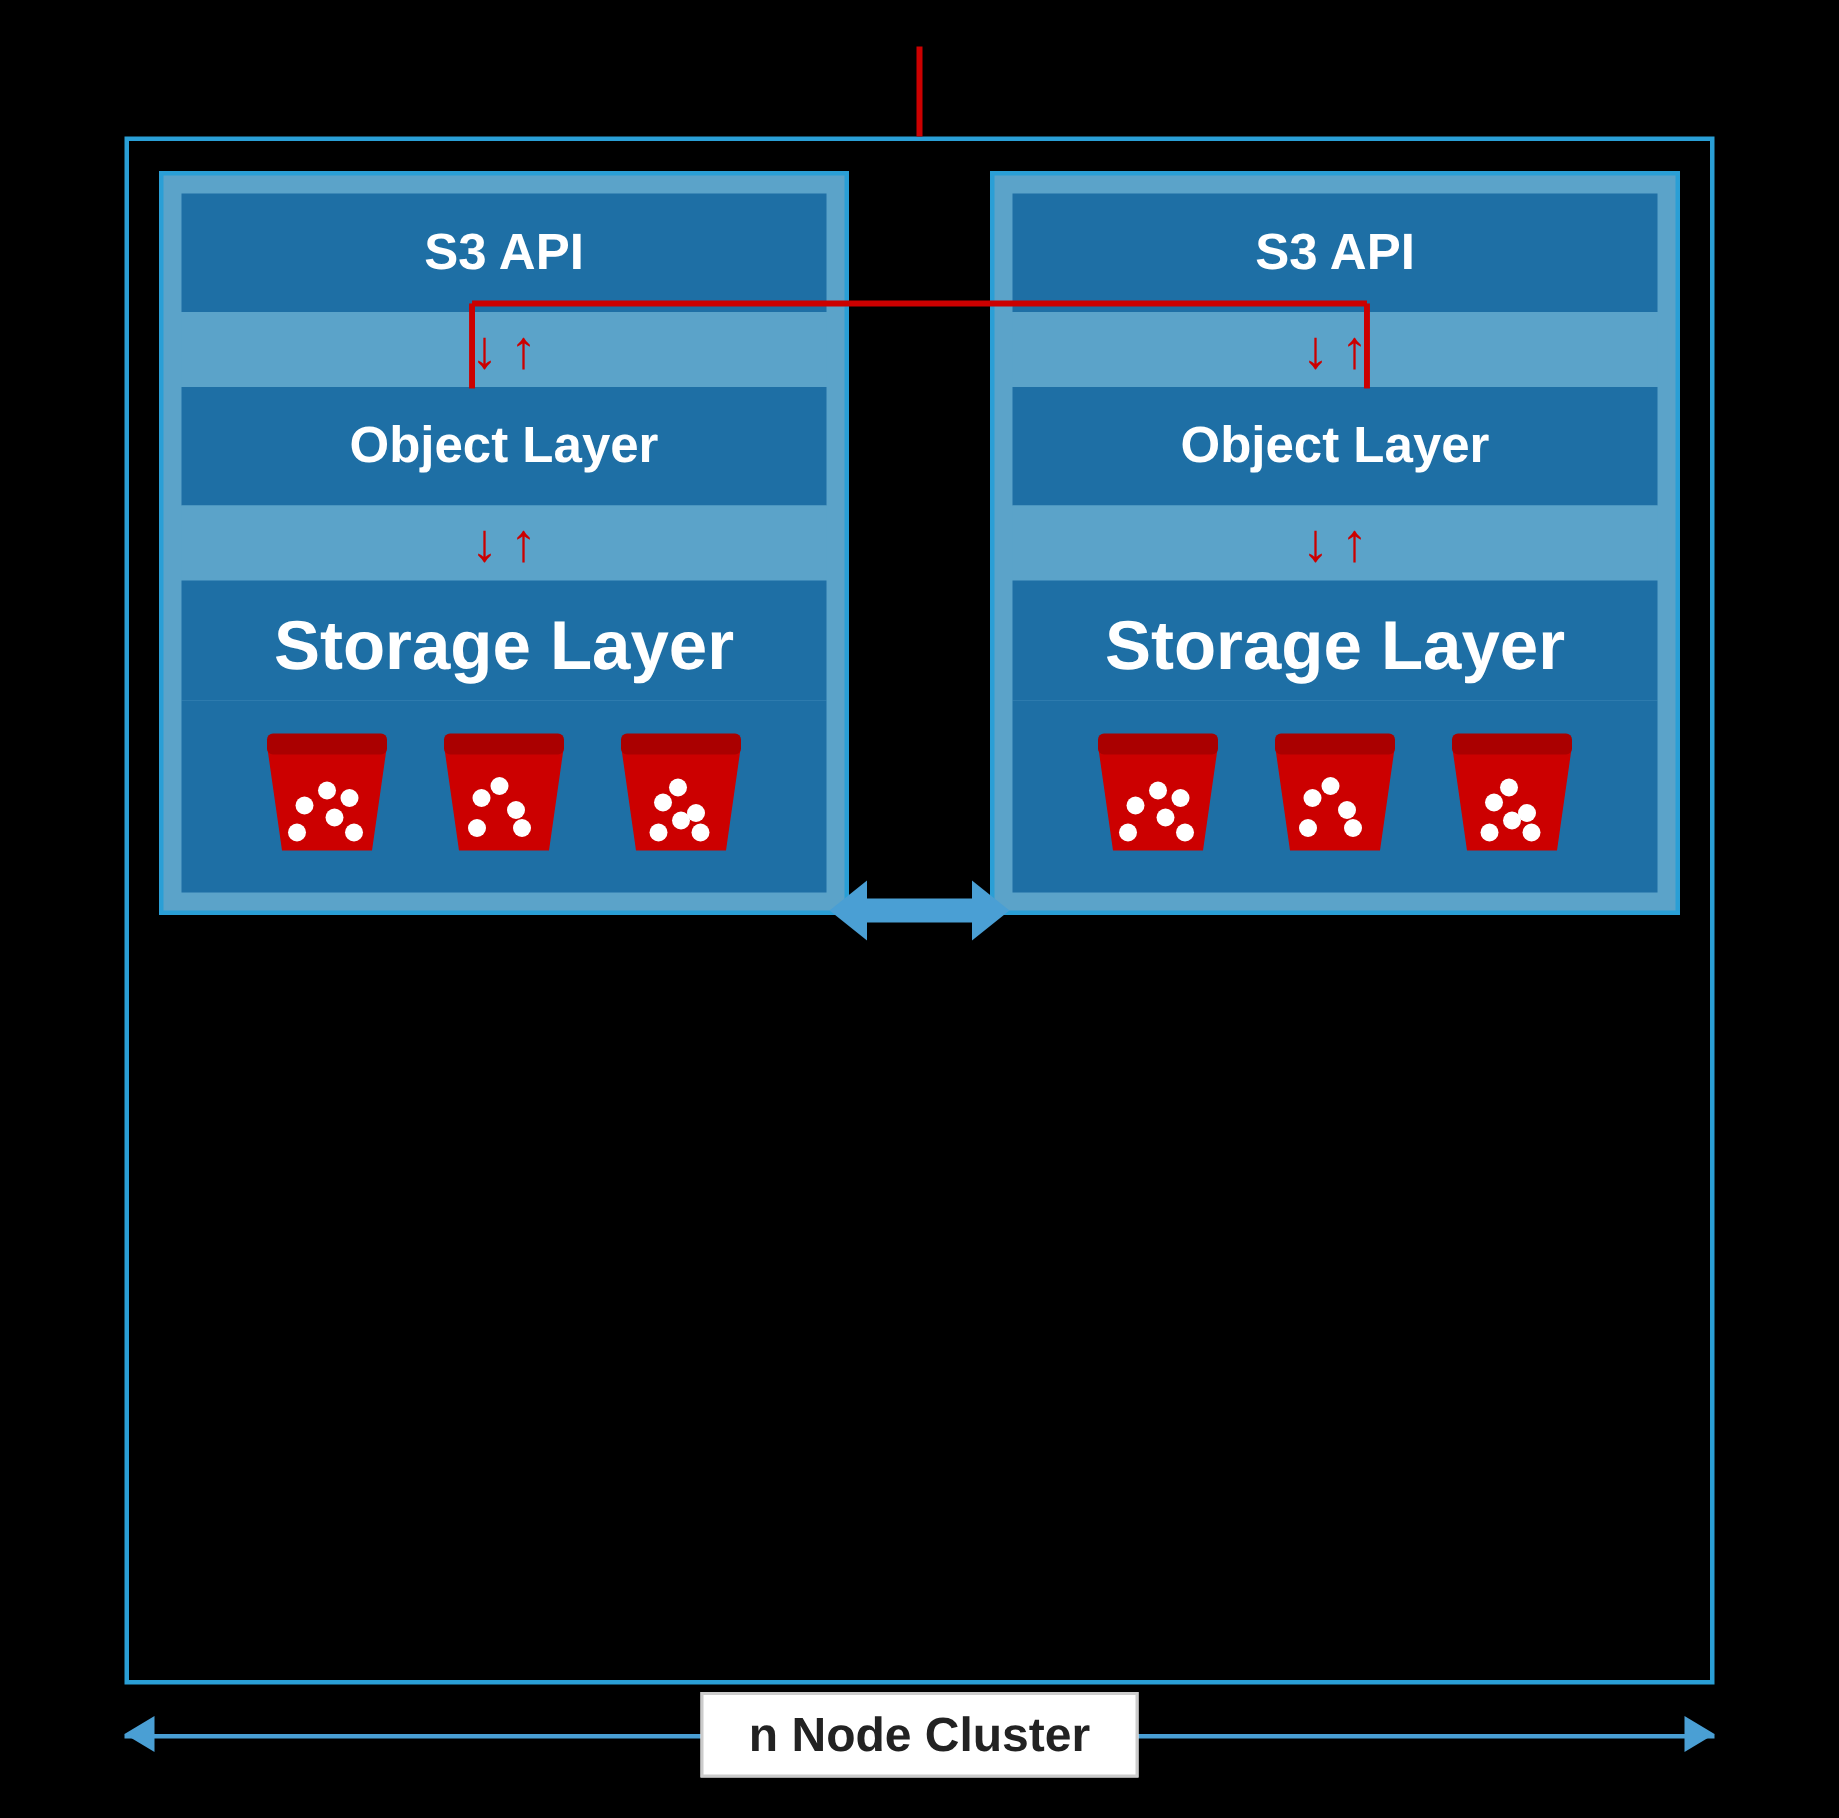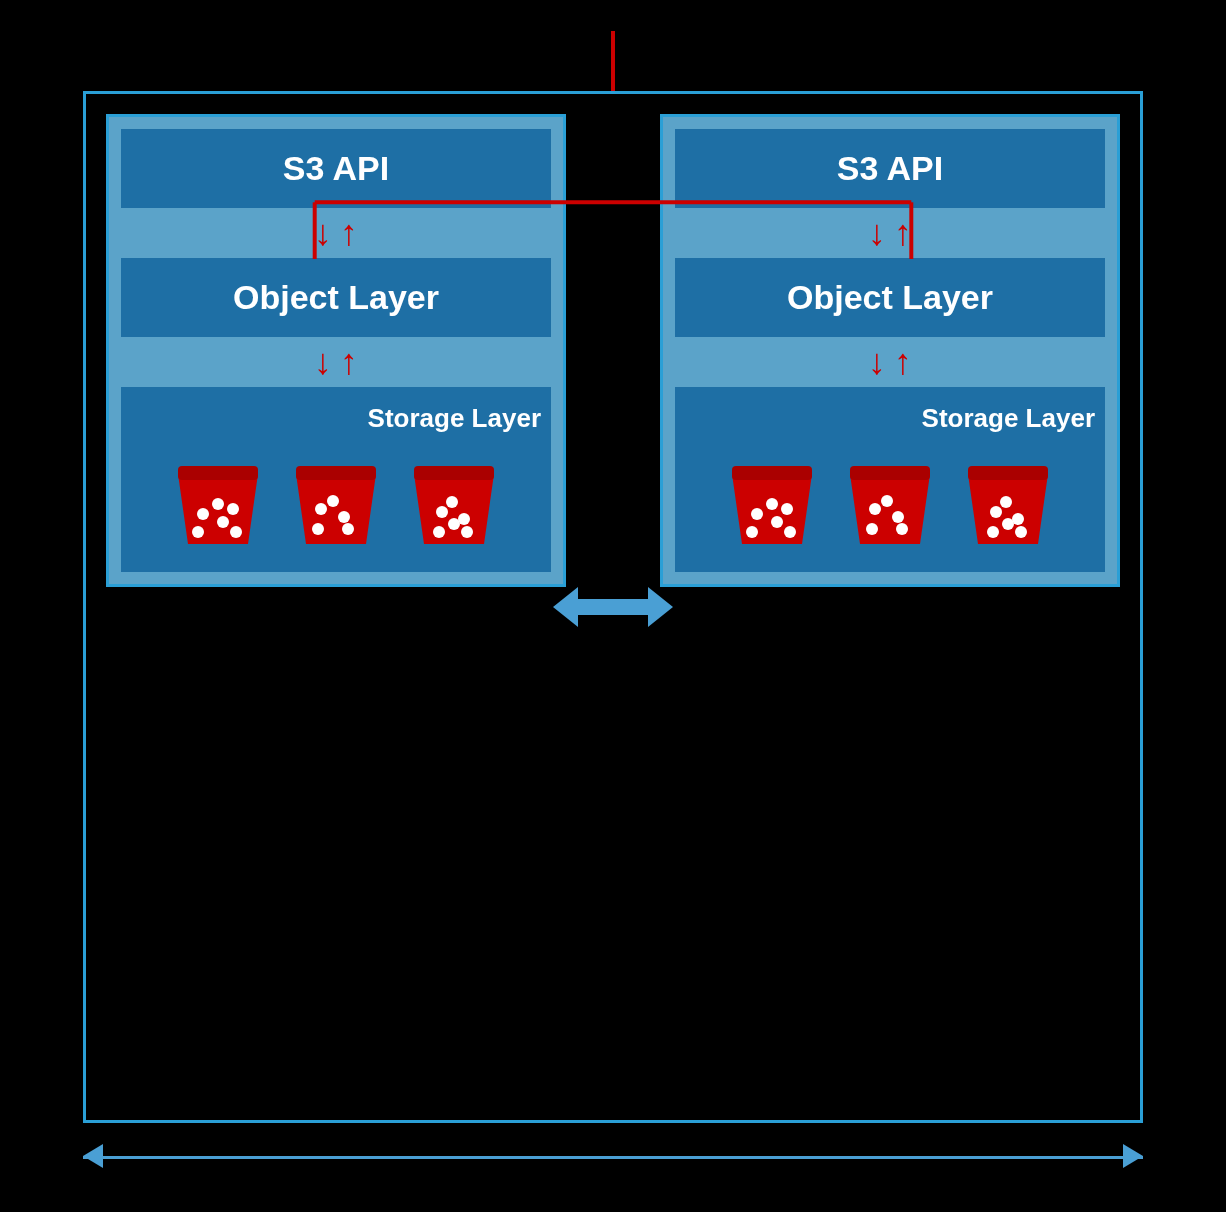--- a/index.html
+++ b/index.html
@@ -91,23 +91,23 @@
     }
     .arrow-up {
       color: #cc0000;
       font-size: 36px;
       line-height: 1;
     }
     
     .storage-block {
       background: #1e6fa5;
       color: white;
-      font-size: 26px;
+      font-size: 46px;
       font-weight: bold;
-      text-align: right;
+      text-align: center;
       padding: 16px 10px 10px;
     }
     .buckets-area {
       background: #1e6fa5;
       display: flex;
       justify-content: center;
       align-items: flex-end;
       gap: 18px;
       padding: 10px 10px 18px;
     }
@@ -342,15 +342,18 @@
         </svg>
       </div>
     </div>
 
   </div>
 
   <div class="cluster-label-row">
     <div class="cluster-label-line"></div>
     <div class="cluster-label-arrowhead-left"></div>
     <div class="cluster-label-arrowhead-right"></div>
+    <div class="cluster-label-text-box">
+      <span>n Node Cluster</span>
+    </div>
   </div>
 
 </div>
 
 </body></html>

